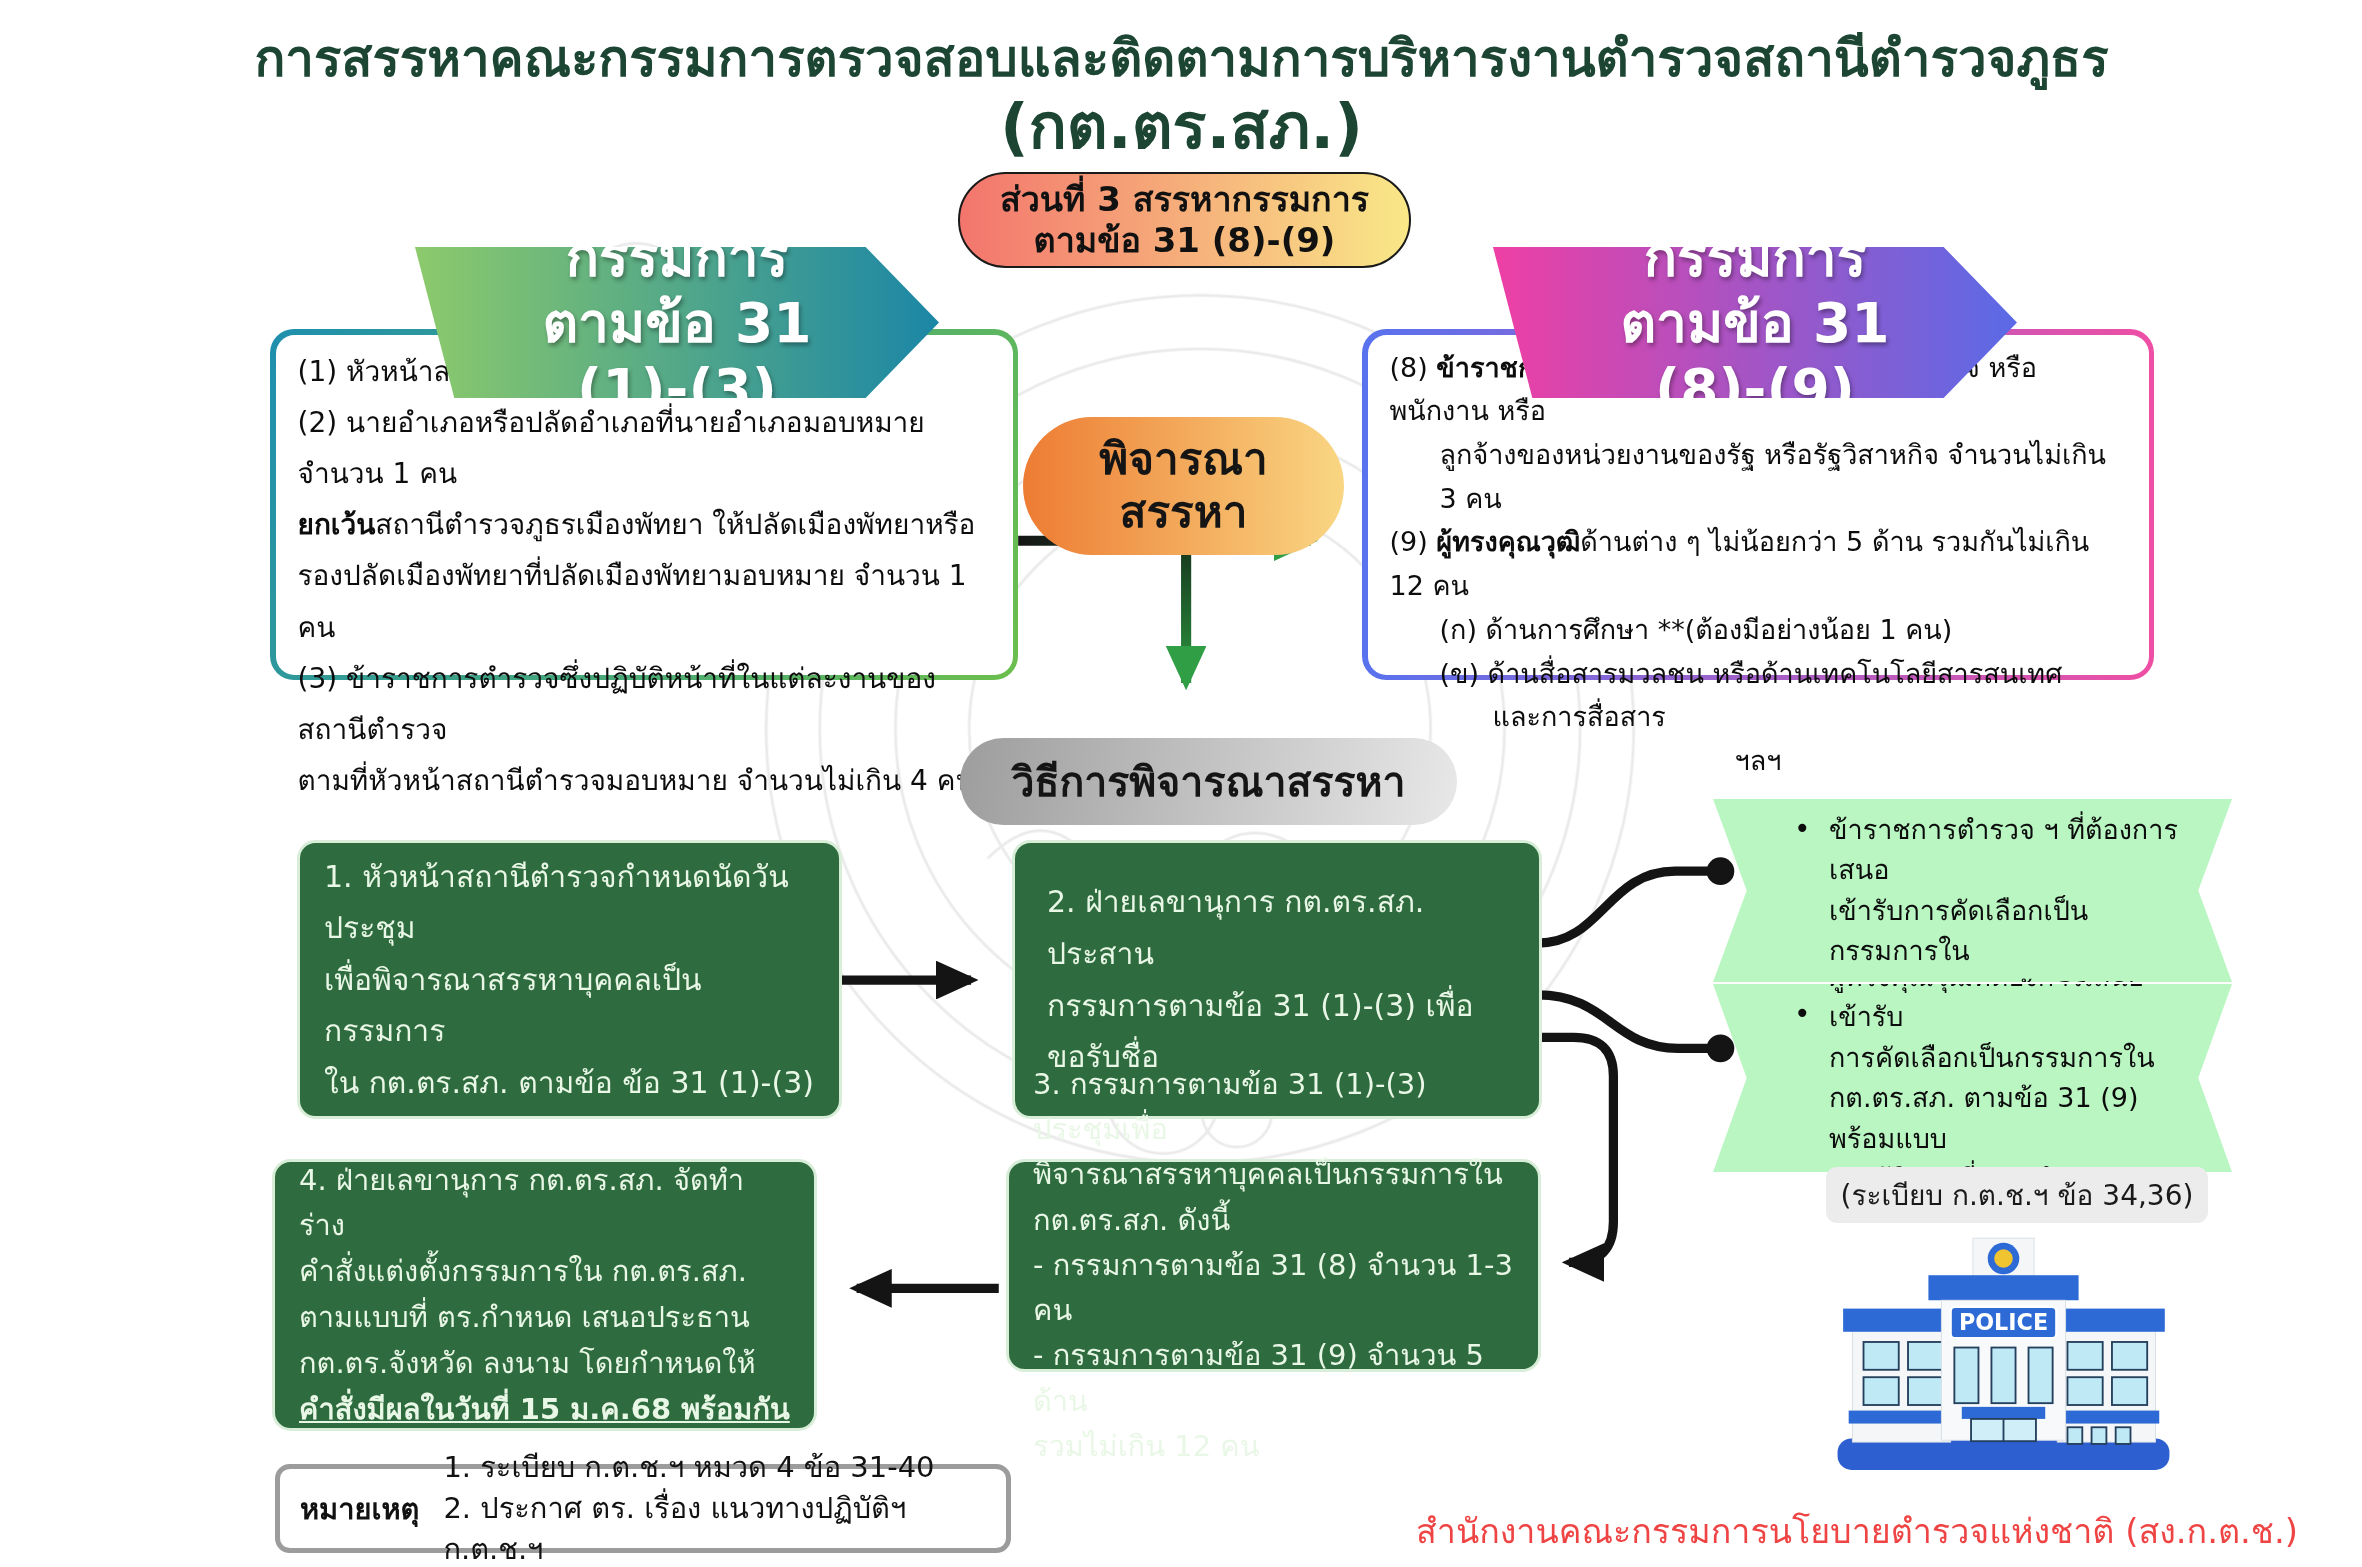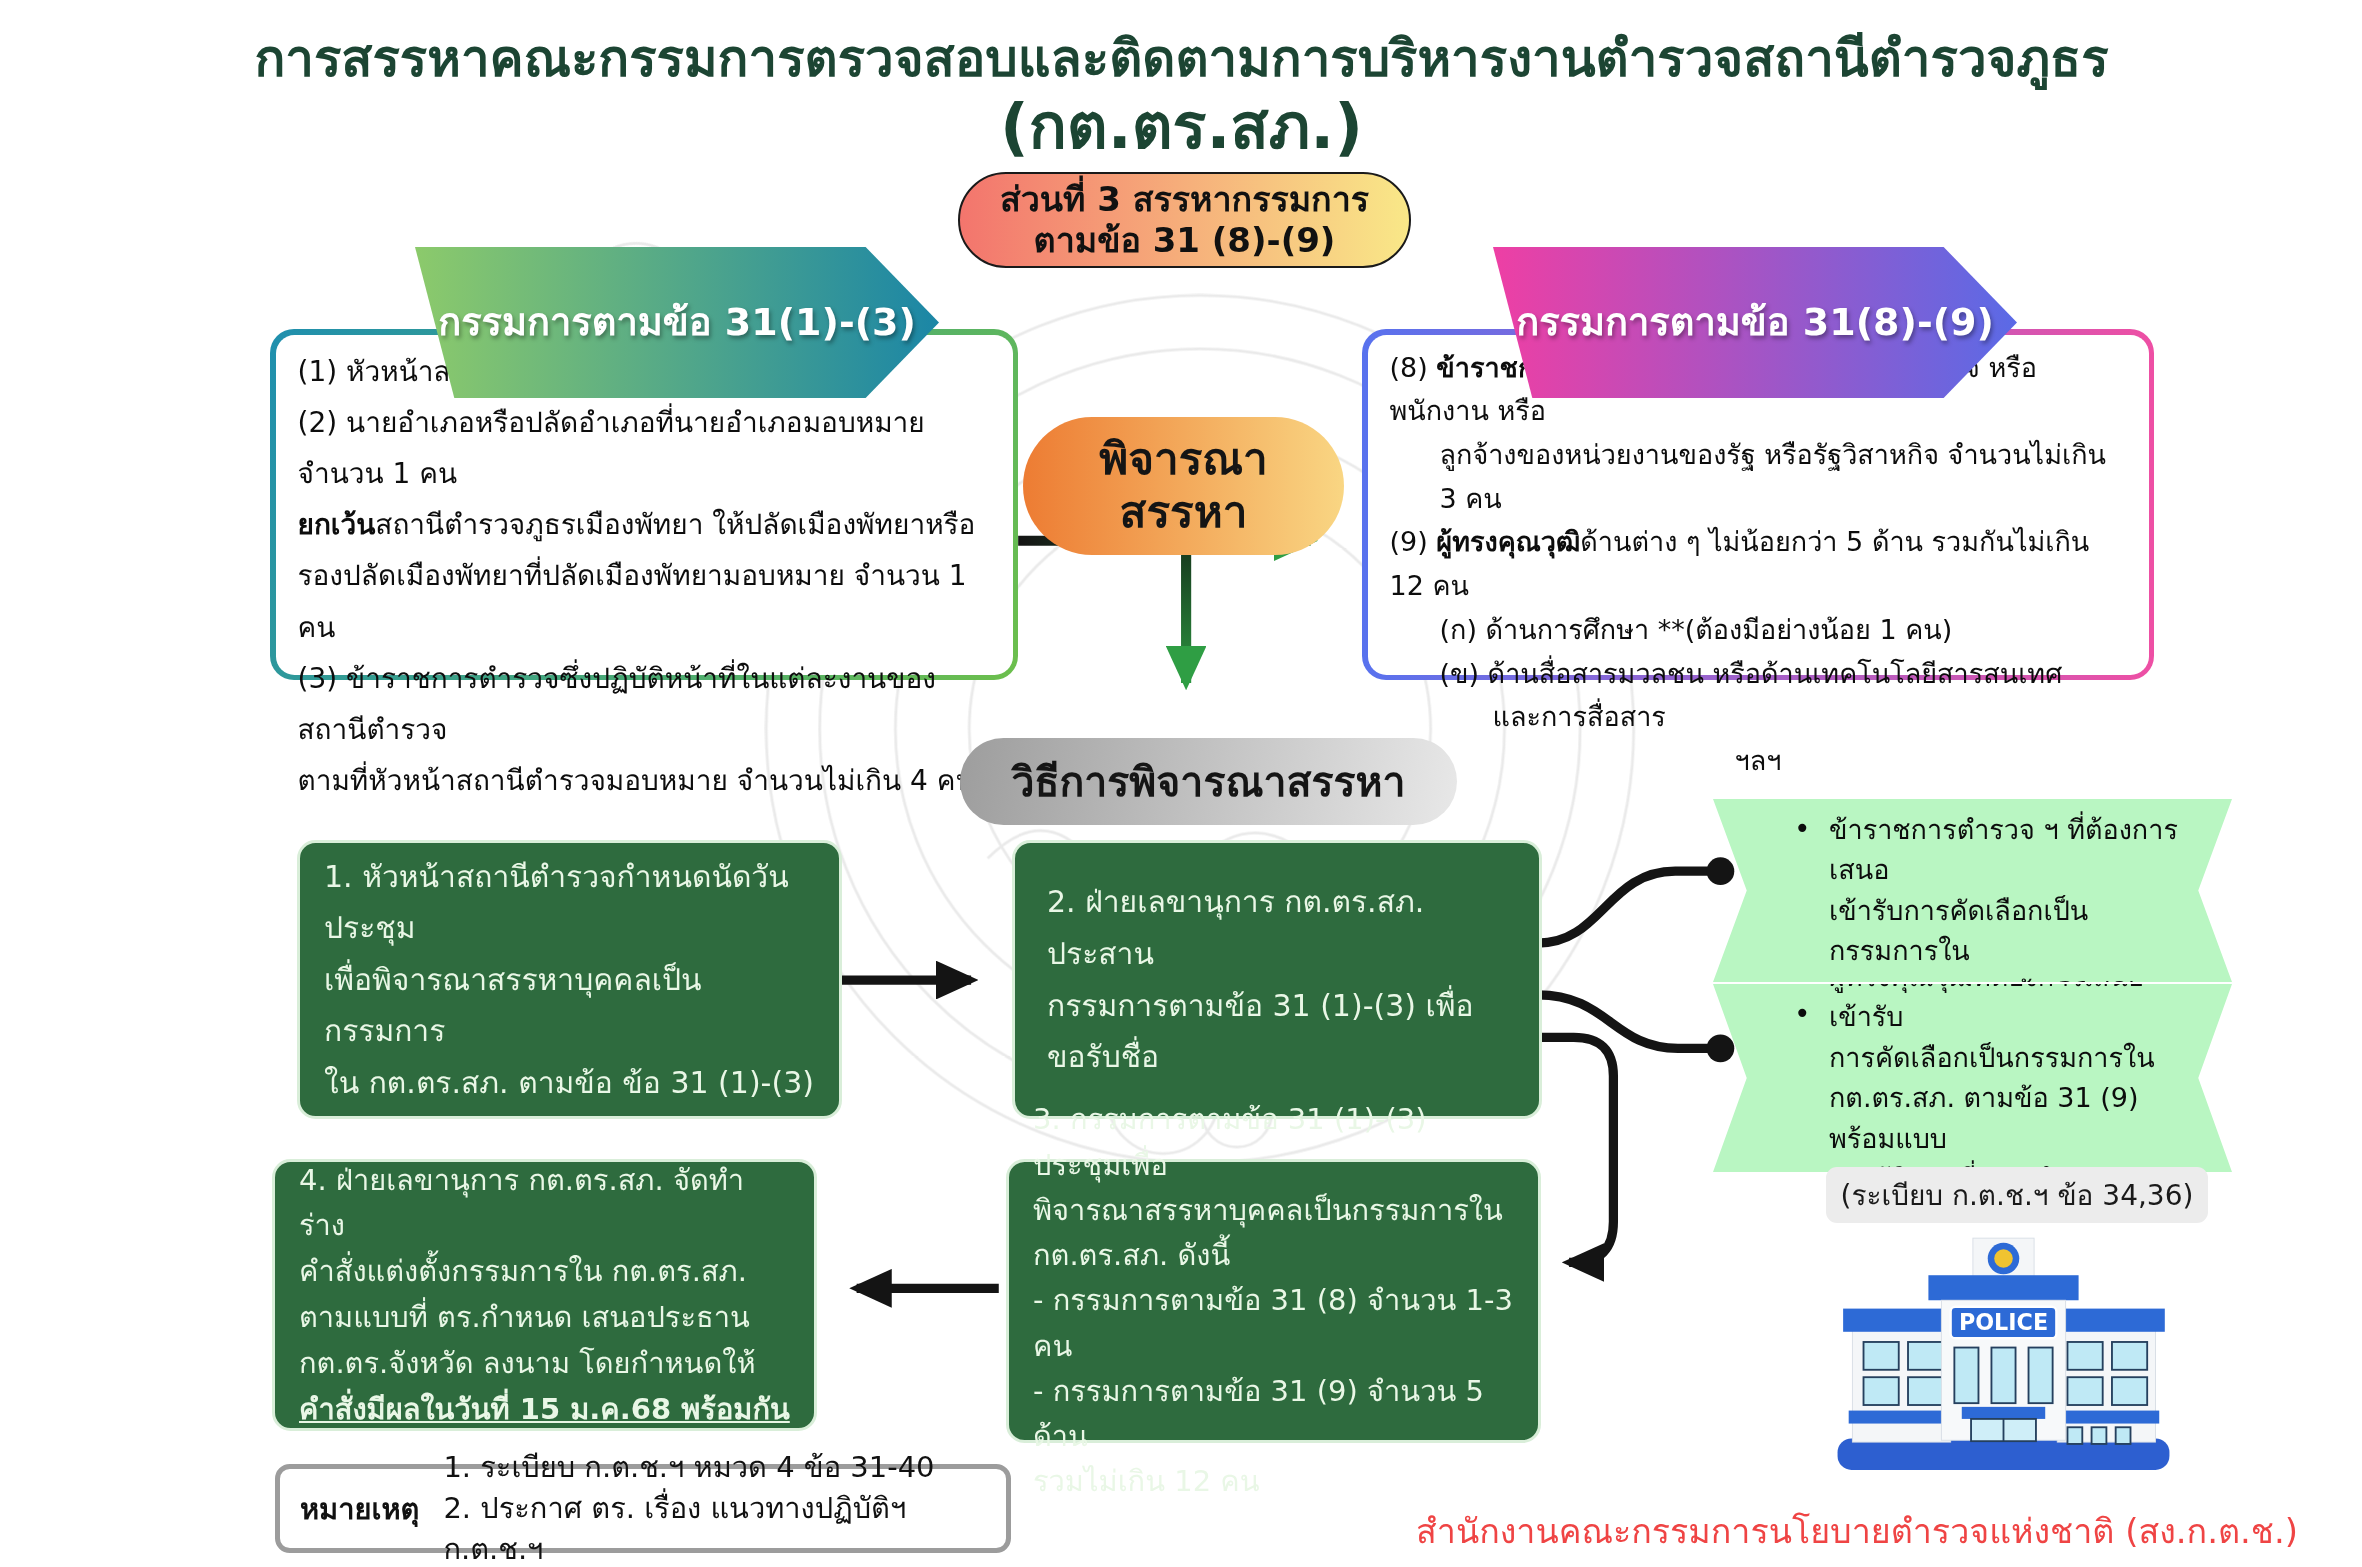--- a/index.html
+++ b/index.html
@@ -19,22 +19,22 @@
           display:flex;flex-direction:column;justify-content:center;align-items:center;
           font-size:34px;font-weight:bold;color:#111;line-height:1.22;z-index:3;}
   .pill-orange{position:absolute;left:1023px;top:417px;width:321px;height:138px;border-radius:74px;
           background:linear-gradient(90deg,#ed7c33,#f9d683);display:flex;flex-direction:column;
           align-items:center;justify-content:center;font-weight:bold;font-size:44px;color:#151515;
           line-height:1.2;z-index:3;}
   .pill-gray{position:absolute;left:960px;top:738px;width:497px;height:87px;border-radius:46px;
           background:linear-gradient(100deg,#9d9d9d,#e8e8e8);display:flex;align-items:center;
           justify-content:center;font-size:41px;font-weight:bold;color:#151515;z-index:3;text-align:center;}
   
-  .banner{position:absolute;display:flex;flex-direction:row;justify-content:center;align-items:center;
-          color:#ffffff;font-weight:bold;font-size:38px;line-height:1.2;z-index:4;
+  .banner{position:absolute;display:flex;flex-direction:column;justify-content:center;align-items:center;
+          color:#ffffff;font-weight:bold;font-size:55px;line-height:1.2;z-index:4;
           text-shadow:1.8px 2.8px 4.6px rgba(0,0,0,.35);}
   .banner-left{left:415px;top:247px;width:524px;height:151px;
           background:linear-gradient(90deg,#8cca6b,#1b86a6);
           clip-path:polygon(0 0,86% 0,100% 50%,86% 100%,7.5% 100%);}
   .banner-right{left:1493px;top:247px;width:524px;height:151px;
           background:linear-gradient(90deg,#ee3fa4,#5a6ae6);
           clip-path:polygon(0 0,86% 0,100% 50%,86% 100%,7.5% 100%);}
   
   .gbox{position:absolute;border-radius:24px;padding:5.5px;z-index:2;box-sizing:border-box;}
   .gbox-left{left:270px;top:329px;width:748px;height:351px;background:linear-gradient(115deg,#1f8fae,#6cbf4c);}
@@ -46,21 +46,21 @@
   .ind1{padding-left:50px;}
   .ind2{padding-left:103px;}
   .tcenter{text-align:center;}
   
   .step{position:absolute;background:#2e6b3e;border:3.7px solid #d9eed9;border-radius:18.5px;color:#e9f7e6;
           display:flex;flex-direction:column;justify-content:center;box-sizing:border-box;
           padding:9.2px 24px;z-index:2;}
   .step .txt{white-space:pre-line;}
   .step1{left:272px;top:840px;width:545px;height:279px;font-size:30px;line-height:1.72;margin-left:25px;}
   .step2{left:1012px;top:840px;width:530px;height:279px;font-size:30px;line-height:1.72;padding-left:32px;}
-  .step3{left:1006px;top:1159px;width:535px;height:284px;font-size:29px;line-height:1.56;}
+  .step3{left:1006px;top:1159px;width:535px;height:213px;font-size:29px;line-height:1.56;}
   .step4{left:272px;top:1159px;width:545px;height:272px;font-size:29px;line-height:1.58;}
   .step4-emph{font-weight:bold;text-decoration:underline;}
   
   .ribbon{position:absolute;background:#b9f6c2;color:#0c0c0c;font-size:27px;line-height:1.5;
           display:flex;align-items:center;z-index:2;box-sizing:border-box;
           clip-path:polygon(0 0,100% 0,93.5% 50%,100% 100%,0 100%,6.5% 50%);
           padding-left:81px;padding-right:46px;}
   .ribbon .bullet{font-size:28px;margin-right:18.5px;align-self:flex-start;padding-top:9.2px;}
   .ribbon .rtext{white-space:pre-line;}
   .ribbon1{left:1713px;top:799px;width:519px;height:183px;}

